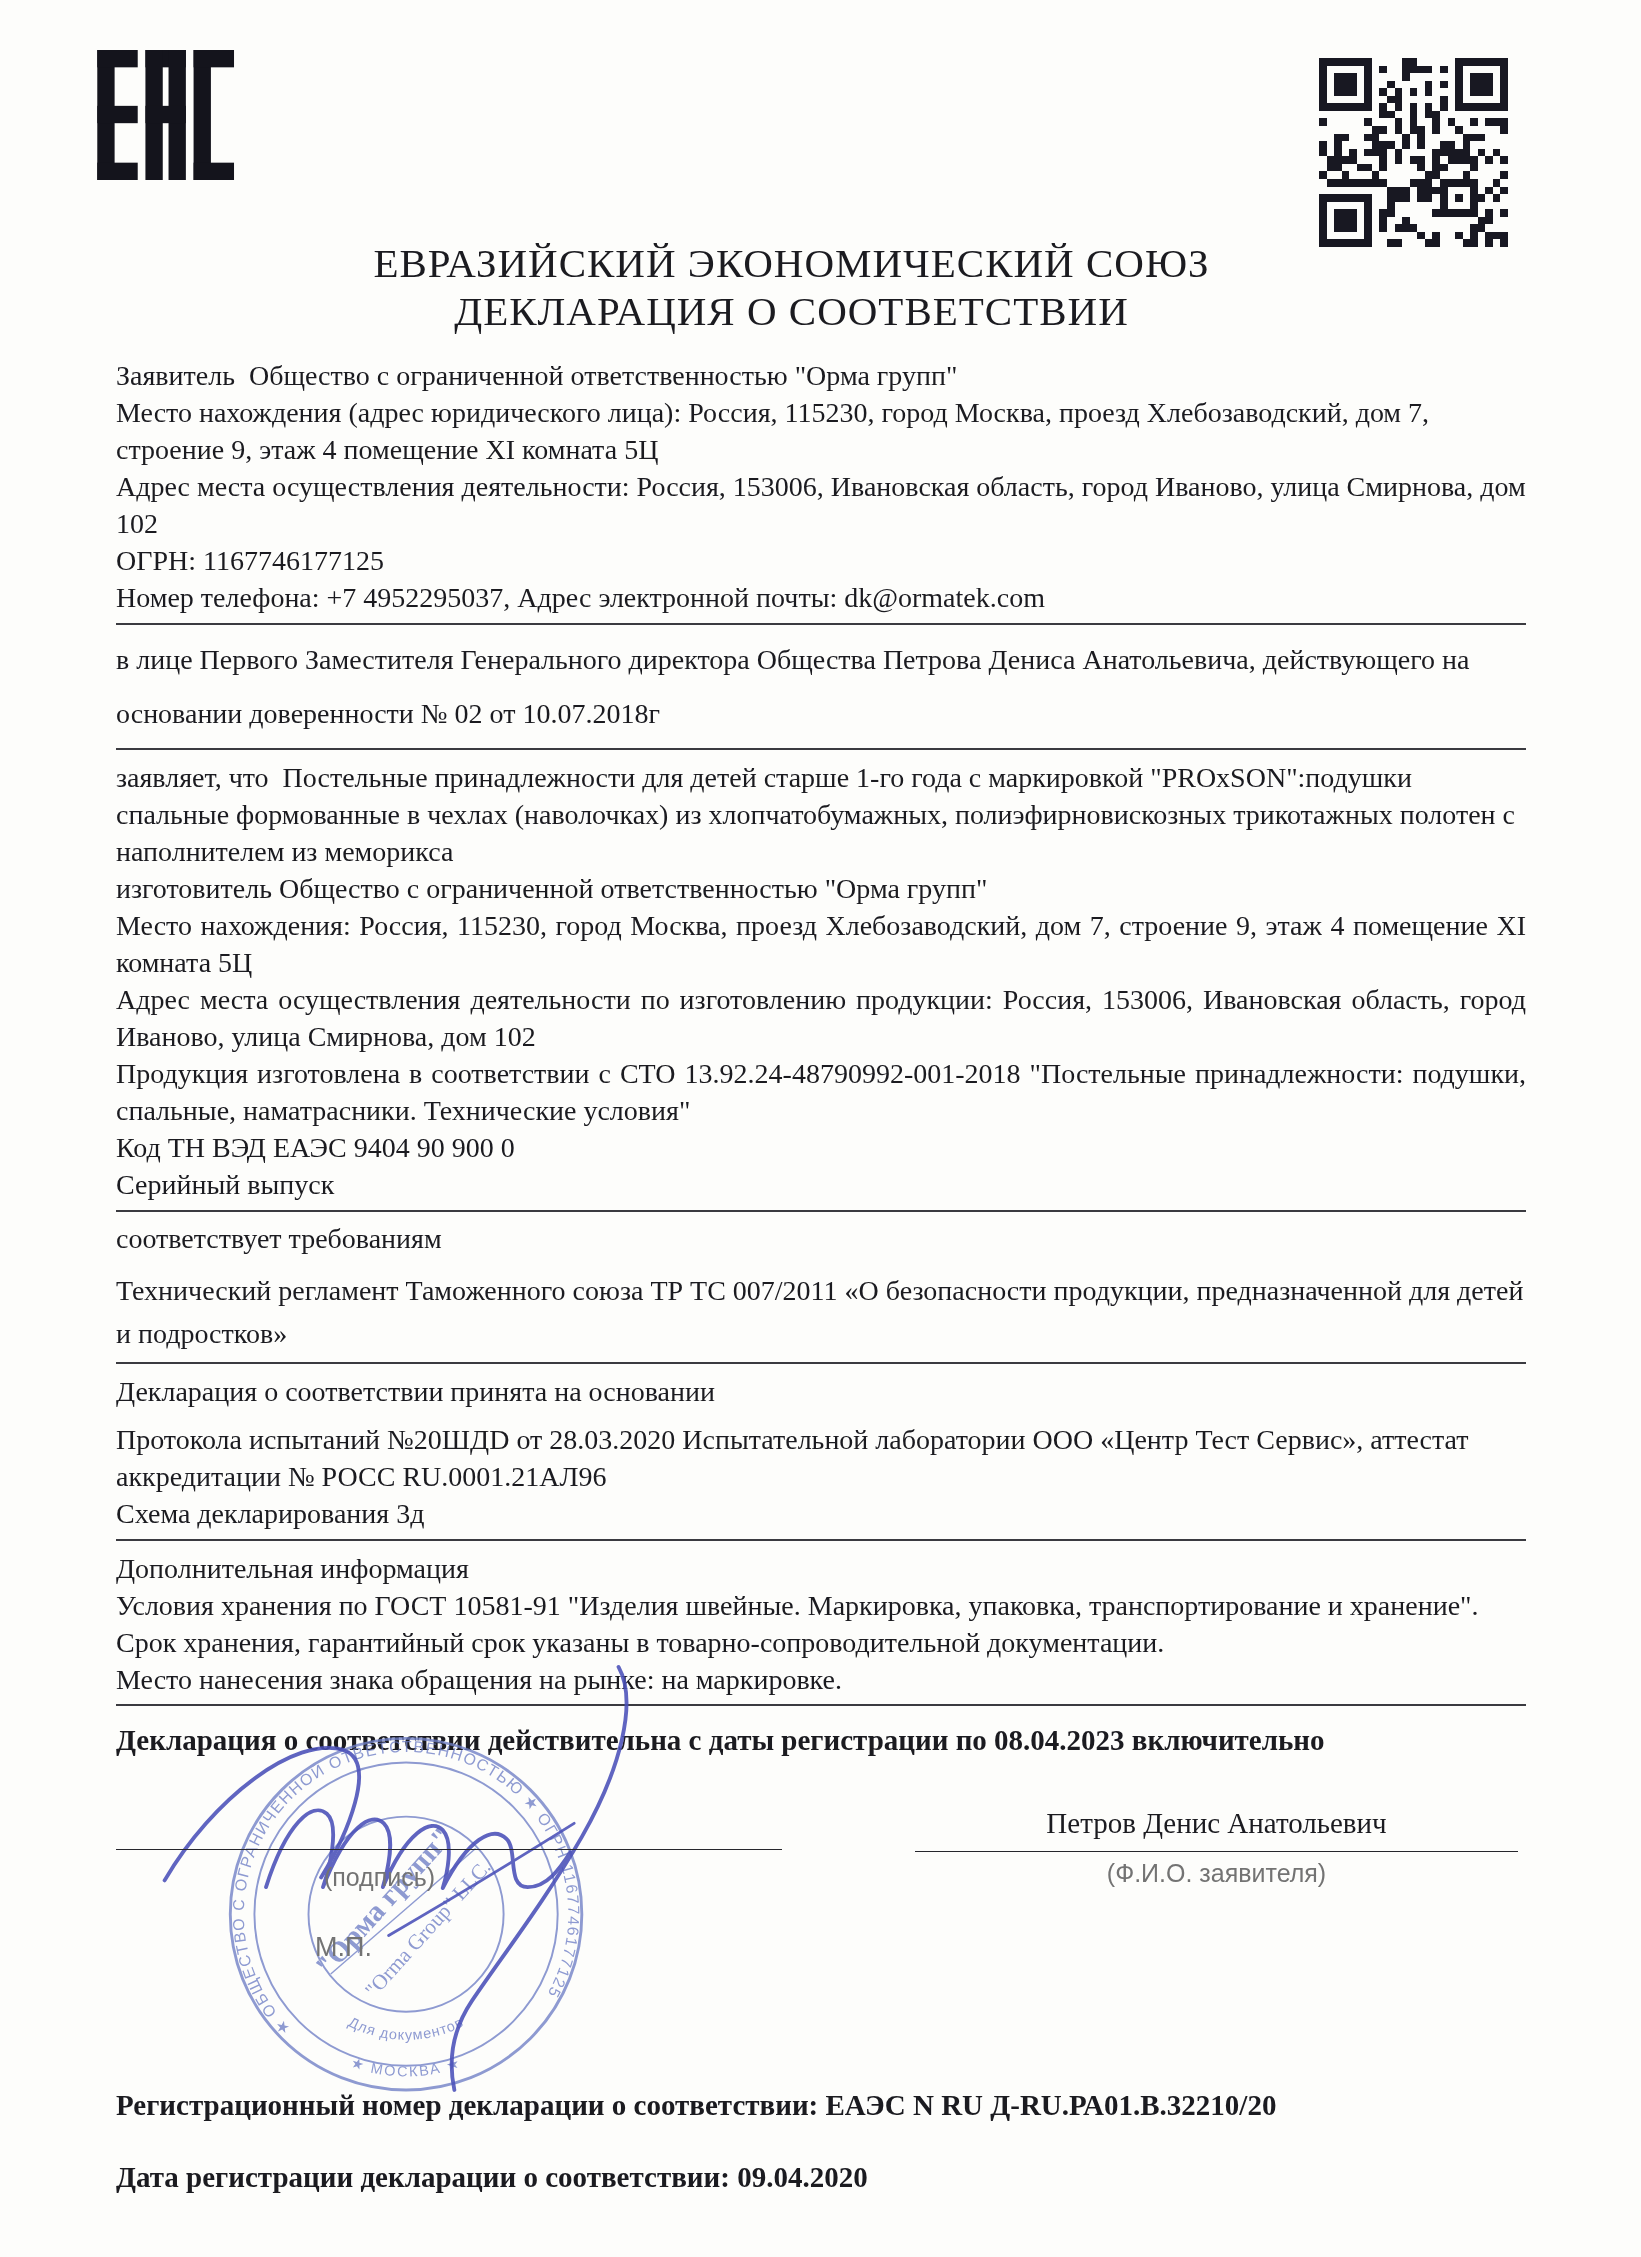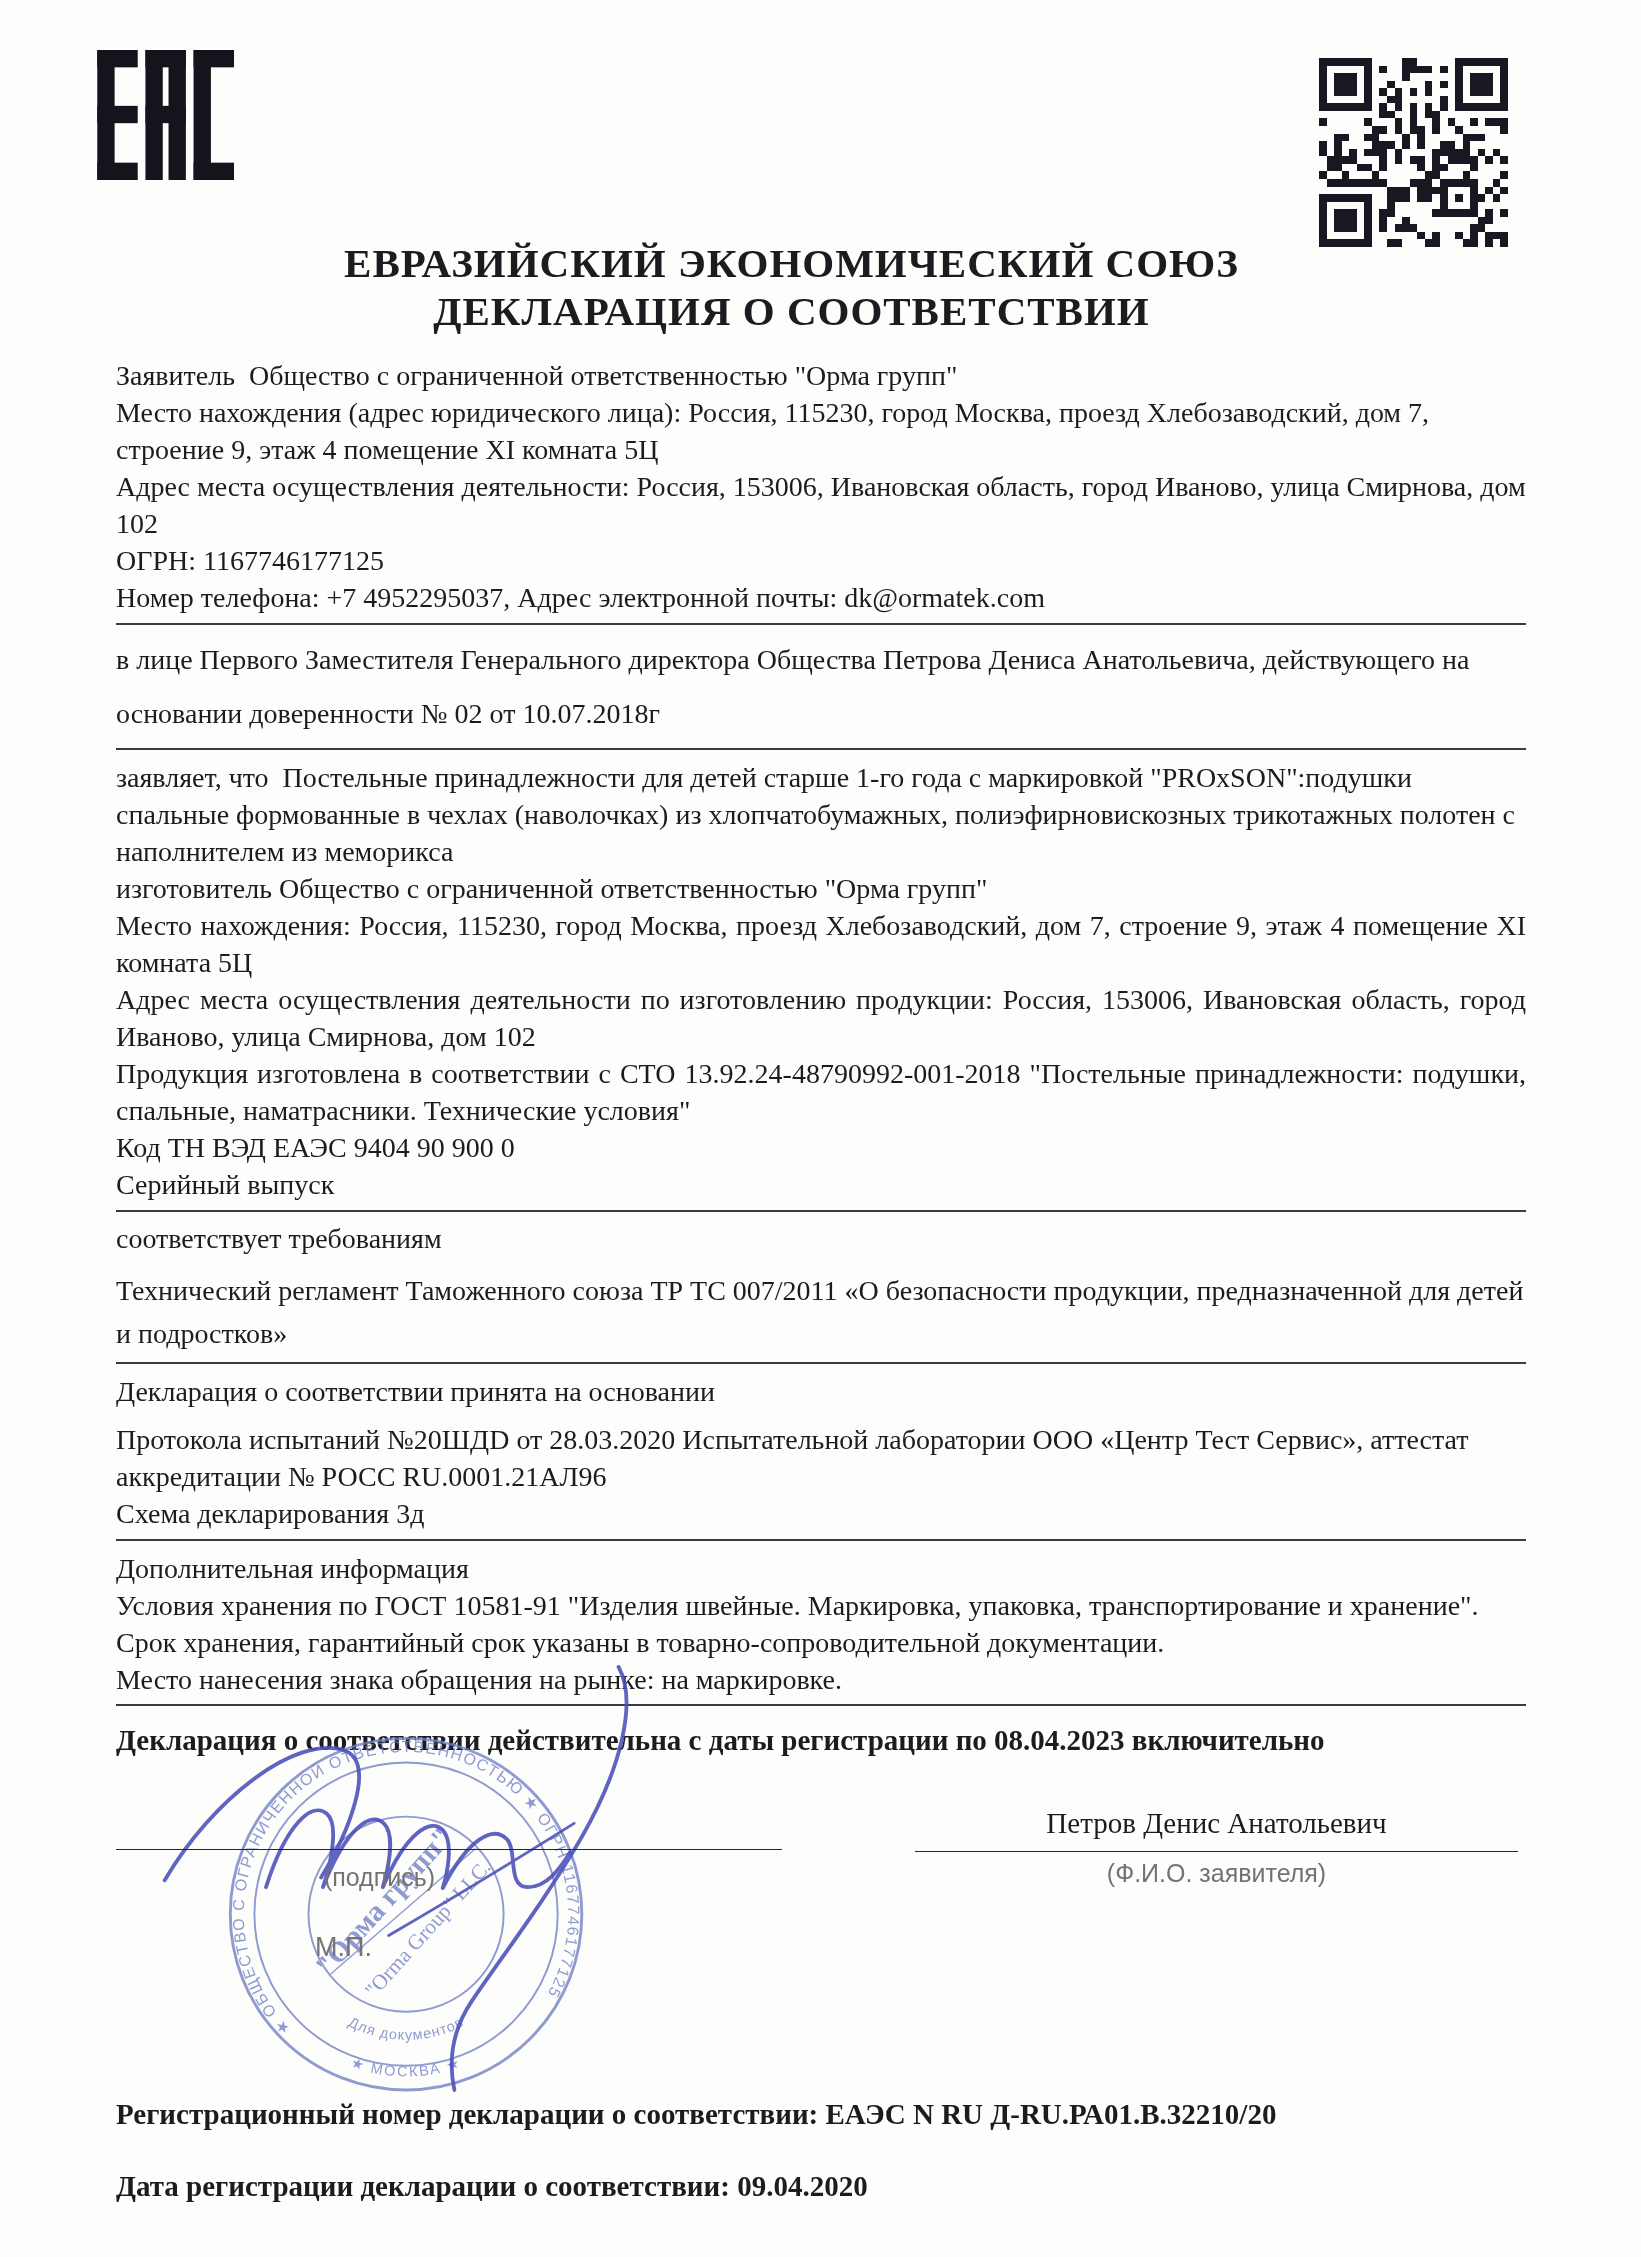--- a/index.html
+++ b/index.html
@@ -11,21 +11,21 @@
     font-family:"Liberation Serif","DejaVu Serif",serif;
     color:#1b1b20;
     overflow:hidden;
   }
   
   .eac-logo{position:absolute;left:97px;top:50px;width:145px;height:130px;}
   .qr{position:absolute;left:1319px;top:58px;width:189px;height:189px;}
   .titles{
     position:absolute;top:239px;left:0;width:1641px;
     padding-right:58px;box-sizing:border-box;
-    text-align:center;font-weight:bold;
+    text-align:center;font-weight:normal;
     font-size:41px;line-height:48px;letter-spacing:1px;
   }
   
   .content{
     position:absolute;top:357px;left:116px;width:1410px;
     font-size:28px;line-height:37px;
   }
   .content p{margin:0;}
   .just{text-align:justify;}
   b{font-weight:normal;}
@@ -45,21 +45,21 @@
     font-family:"Liberation Sans","DejaVu Sans",sans-serif;
     font-size:25px;color:#737373;
   }
   .sign-caption{display:block;margin:9.7px 0 0 162px;width:203px;text-align:center;}
   .mp-caption{display:block;margin:33px 0 0 199px;width:87px;font-size:27px;}
   .sig-right{position:absolute;left:799px;top:26px;width:603px;text-align:center;}
   .fio-name{font-size:29px;margin-bottom:9.7px;}
   .fio-line{border-top:1.9px solid #26262c;width:100%;}
   .fio-caption{display:block;margin-top:3px;}
   
-  .reg{margin-top:34px;}
+  .reg{margin-top:25px;}
   .reg p{font-weight:bold;font-size:29px;margin:0 0 33px 0;line-height:39px;}
 </style>
 </head>
 <body>
 
 <div class="page">
 
   <svg class="eac-logo" viewBox="0 0 150 135" aria-hidden="true">
     <g fill="#14141c">
 

